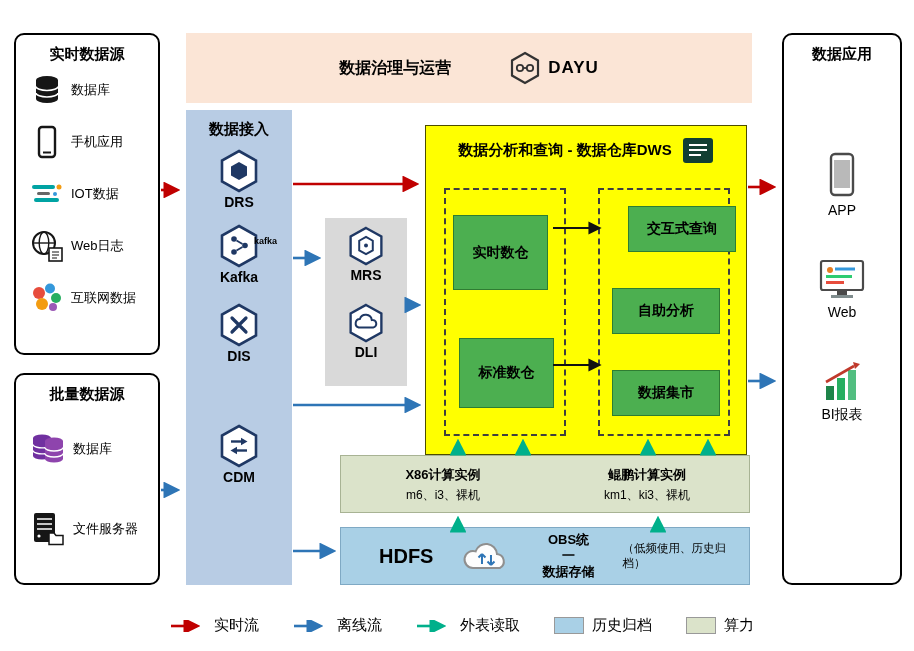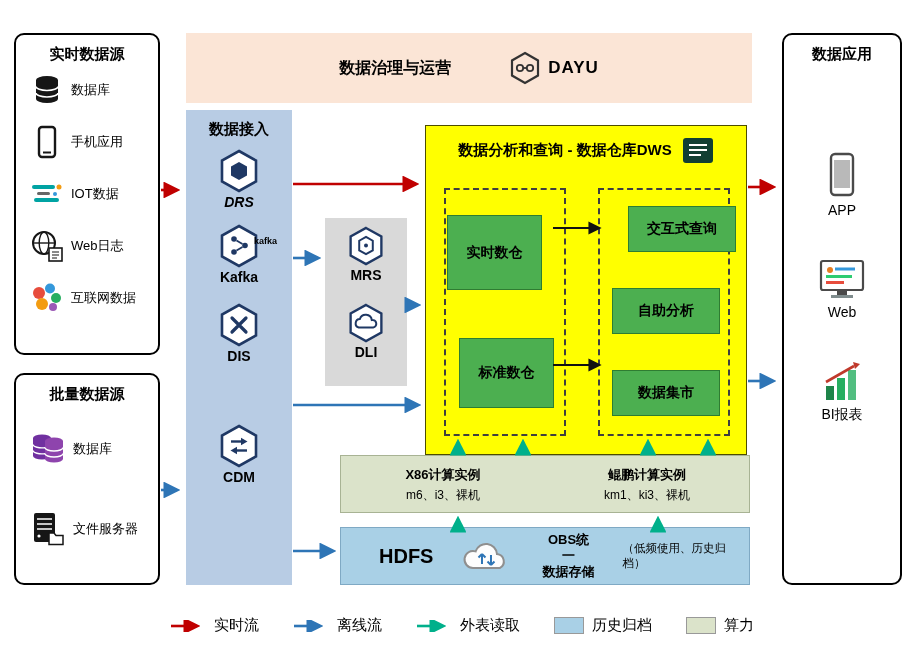--- a/index.html
+++ b/index.html
@@ -20,34 +20,34 @@
 
   #gov-bar { position:absolute; left:186px; top:33px; width:566px; height:70px;
              background:#fbe5d6; display:flex; align-items:center; justify-content:center; gap:58px; }
   .gov-title { font-weight:bold; font-size:16px; }
   .gov-logo { display:flex; align-items:center; gap:7px; font-weight:bold; font-size:17px; letter-spacing:1px; }
 
   #ingest-col { position:absolute; left:186px; top:110px; width:106px; height:475px; background:#b8cce4; }
   .col-title { font-weight:bold; font-size:15px; text-align:center; padding-top:10px; }
   .ing-item { position:relative; display:flex; flex-direction:column; align-items:center; }
   .ing-label { font-weight:bold; font-size:14px; margin-top:1px; }
-  #ing-drs { margin-top:10px;font-style:italic; } #ing-kafka { margin-top:14px; } #ing-dis { margin-top:18px; } #ing-cdm { margin-top:60px; }
+  #ing-drs { margin-top:10px; } #ing-kafka { margin-top:14px; } #ing-dis { margin-top:18px; } #ing-cdm { margin-top:60px; }
   .kafka-mark { position:absolute; left:68px; top:12px; font-size:9px; font-weight:bold; white-space:nowrap; }
 
   #proc-box { position:absolute; left:325px; top:218px; width:82px; height:168px; background:#d9d9d9; }
   #proc-box .ing-item:first-of-type { margin-top:8px; } #proc-dli { margin-top:20px; }
 
   #dws-box { position:absolute; left:425px; top:105px; width:322px; height:330px; background:#ffff00; border:1px solid #4d4d00;margin-top:20px; }
   .dws-title { display:flex; align-items:center; justify-content:center; gap:10px; padding-top:11px; font-weight:bold; font-size:15px; }
   .dash { position:absolute; border:2px dashed #3f3f3f; }
   #dash-left  { left:18px; top:62px; width:122px; height:248px; }
   #dash-right { left:172px; top:62px; width:132px; height:248px; }
   .gbox { position:absolute; background:#4caf50; border:1px solid #2e7d32; display:flex; align-items:center; justify-content:center;
           font-weight:bold; font-size:14px; }
-  #wh-realtime { left:1px; top:25px; width:95px; height:75px; }
+  #wh-realtime { left:7px; top:25px; width:95px; height:75px; }
   #wh-standard { left:13px; top:148px; width:95px; height:70px; }
   #svc-interactive { left:28px; top:16px; width:108px; height:46px; }
   #svc-selfservice { left:12px; top:98px; width:108px; height:46px; }
   #svc-datamart    { left:12px; top:180px; width:108px; height:46px; }
 
   #compute-box { position:absolute; left:340px; top:455px; width:410px; height:58px; background:#dbe3ca; border:1px solid #a8b394; display:flex; }
   .comp-half { flex:1; text-align:center; padding-top:10px; }
   .comp-title { font-weight:bold; font-size:13px; }
   .comp-spec { font-size:12px; margin-top:3px; }
 

